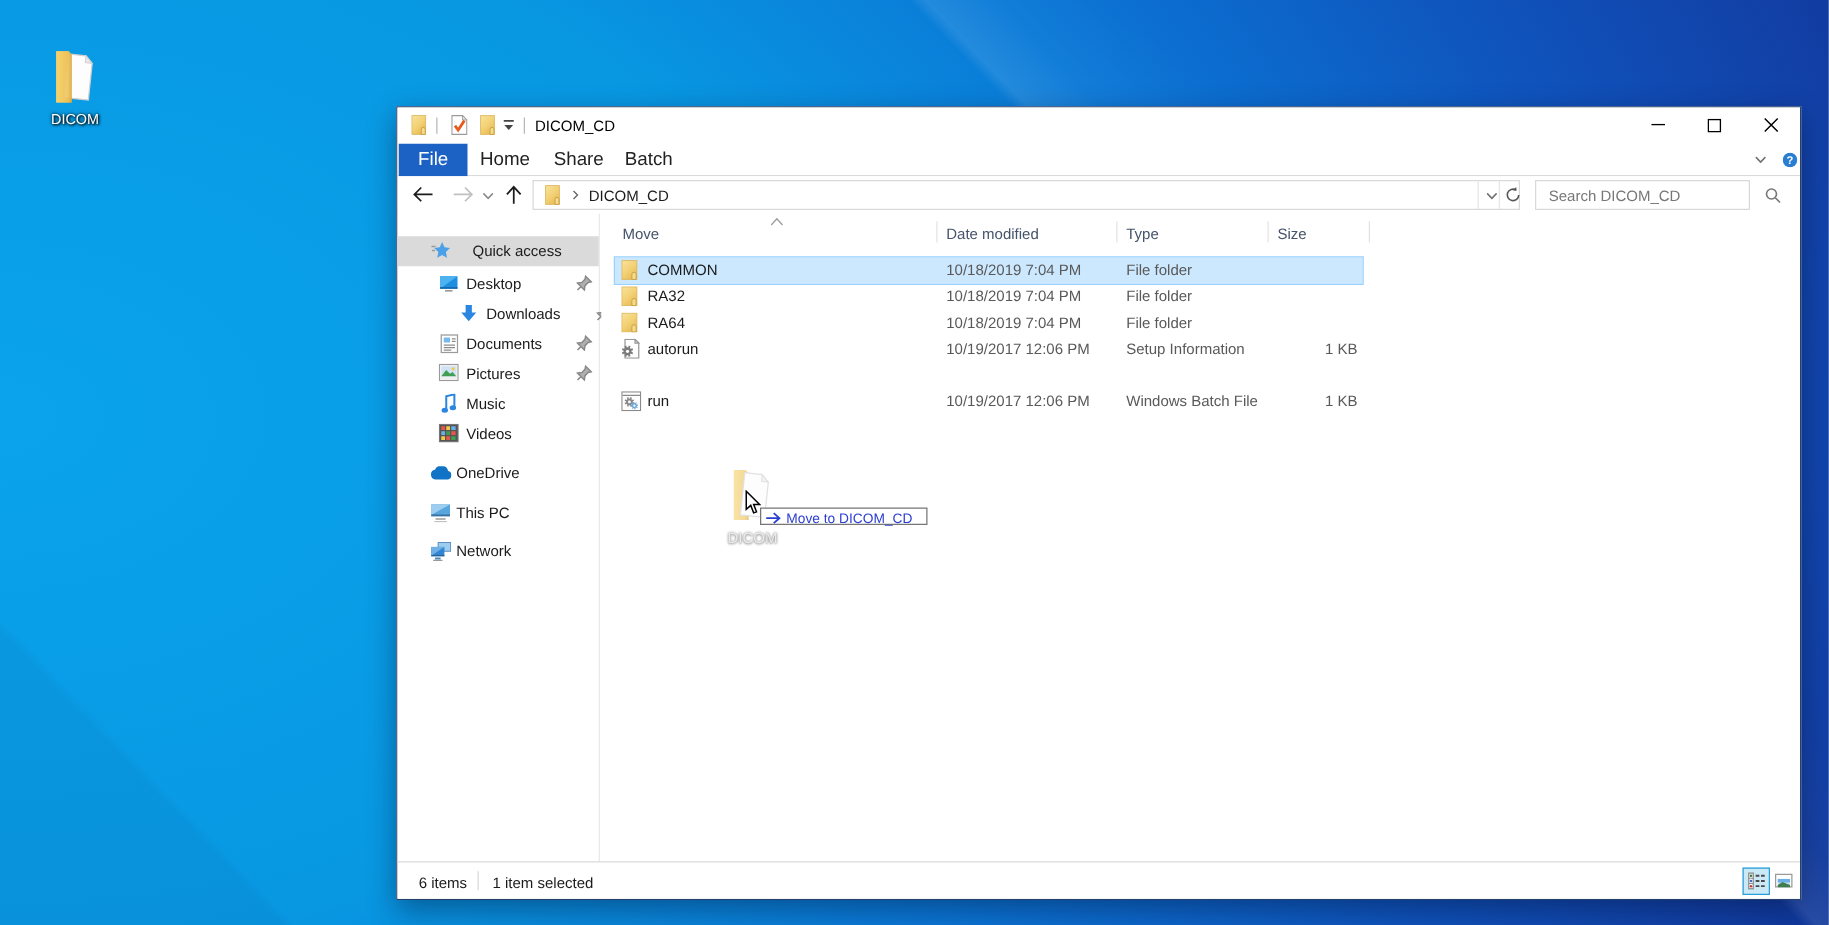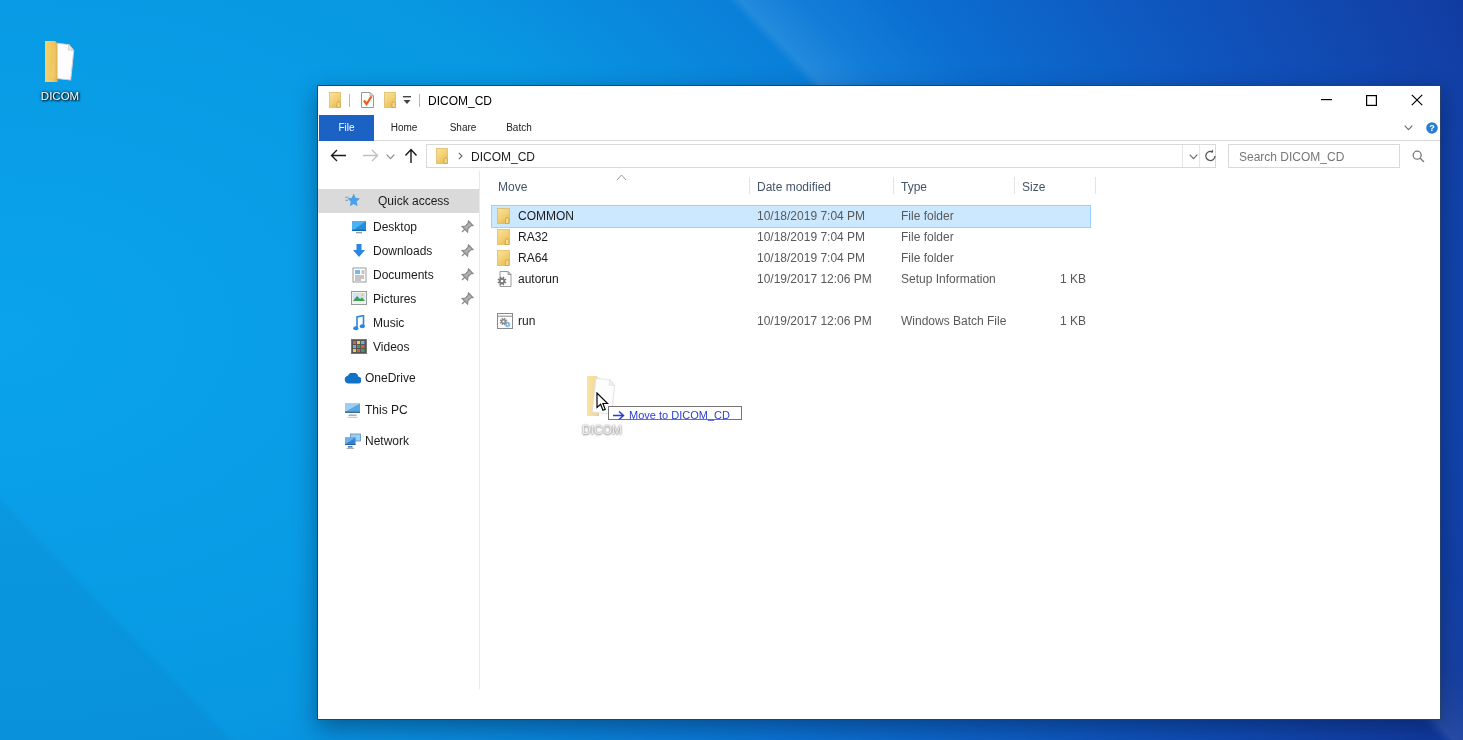--- a/index.html
+++ b/index.html
@@ -26,21 +26,21 @@
     background:#fff; border:1px solid #26416e; box-shadow:0 8px 22px rgba(0,10,40,0.4);
     font-size:12px; color:#1b1b1b; }
   .abs { position:absolute; }
   
   .titlebar { position:absolute; left:0; top:0; width:100%; height:29px; background:#fff; }
   .tb-title { position:absolute; left:110px; top:8px; font-size:12px; color:#000; }
   .vsep { position:absolute; width:1px; background:#b8b8b8; }
   
   .tabs { position:absolute; left:0; top:29px; width:100%; height:26px; background:#fff;
           border-bottom:1px solid #dadada; }
-  .tab { position:absolute; top:0; height:26px; line-height:26px; font-size:10px; color:#222; text-align:center; }
+  .tab { position:absolute; top:0; height:26px; line-height:26px; font-size:15px; color:#222; text-align:center; }
   .tab.file { left:1px; width:55px; background:#1b62c4; color:#fff; }
   
   .addr { position:absolute; left:0; top:55px; width:100%; height:30px; background:#fff; }
   .box { position:absolute; top:3px; height:24px; background:#fff; border:1px solid #d9d9d9; }
   
   .nav { position:absolute; left:0; top:85px; width:162px; bottom:30px; background:#fff; border-right:1px solid #e9e9e9; }
   .navitem { position:absolute; left:0; width:161px; height:24px; line-height:24px; font-size:12px; color:#1b1b1b; }
   .navitem .ic { position:absolute; top:4px; }
   .navitem .tx { position:absolute; }
   .pin { position:absolute; left:143px; top:5px; }
@@ -204,21 +204,21 @@
         <rect x="1" y="2" width="14" height="10" fill="#1e8fe0"></rect>
         <path d="M1 2 L15 2 L1 12 Z" fill="#4fb2f0"></path>
         <rect x="1" y="10.7" width="14" height="1.3" fill="#1467a8"></rect>
         <rect x="5" y="13" width="6" height="1.3" fill="#9a9a9a"></rect>
       </svg>
       <div class="tx" style="left:55px">Desktop</div>
       <svg class="pin" width="13" height="13" viewBox="0 0 13 13">
           <path d="M7.5 1 L12 5.5 L9.5 6 L7 8.5 L6.5 12 L1 6.5 L4.5 6 L7 3.5 Z M3.5 9.5 L1 12" stroke="#8a8a8a" stroke-width="1.2" fill="#b0b0b0"></path>
         </svg>
     </div>
-    <div class="navitem" style="top:68px;">
+    <div class="navitem" style="top:68px;margin-left:16px;">
       <svg class="ic" style="left:33px" width="16" height="16" viewBox="0 0 16 16">
         <path d="M5.5 1 h5 v6 h3.5 L8 14 L2 7 h3.5 Z" fill="#2a86e0"></path>
       </svg>
       <div class="tx" style="left:55px">Downloads</div>
       <svg class="pin" width="13" height="13" viewBox="0 0 13 13">
           <path d="M7.5 1 L12 5.5 L9.5 6 L7 8.5 L6.5 12 L1 6.5 L4.5 6 L7 3.5 Z M3.5 9.5 L1 12" stroke="#8a8a8a" stroke-width="1.2" fill="#b0b0b0"></path>
         </svg>
     </div>
     <div class="navitem" style="top:92px;">
       <svg class="ic" style="left:34px" width="15" height="16" viewBox="0 0 15 16">
@@ -381,13 +381,35 @@
       <svg style="position:relative;top:2px;left:3px" width="13" height="11" viewBox="0 0 13 11">
         <path d="M1 5.5 H11 M7 1.5 L11.5 5.5 L7 9.5" stroke="#2b3fd0" stroke-width="1.5" fill="none"></path>
       </svg>
       <span style="position:relative;left:4px;">Move to DICOM_CD</span>
     </div>
     <svg class="abs" style="left:115px;top:221px" width="13" height="20" viewBox="0 0 13 20">
       <path d="M1 1 L1 15.5 L4.6 12.3 L6.9 18.3 L9.2 17.4 L6.9 11.5 L11.7 11.5 Z" fill="#fff" stroke="#000" stroke-width="1.2"></path>
     </svg>
   </div>
 
+  <div class="status">
+    <div class="t" style="left:17px;">6 items</div>
+    <div class="vsep" style="left:64px;top:7px;height:15px;background:#d9d9d9"></div>
+    <div class="t" style="left:76px;">1 item selected</div>
+    <div class="abs" style="left:1076px;top:4px;width:22px;height:22px;background:#cbe8f6;border:1px solid #26a0da;">
+      <svg width="20" height="20" viewBox="0 0 20 20">
+        <rect x="4" y="3.5" width="3.6" height="12.5" fill="#fff" stroke="#8a8a8a"></rect>
+        <path d="M4 7.6 h3.6 M4 11.8 h3.6" stroke="#8a8a8a" stroke-width="0.8"></path>
+        <circle cx="5.8" cy="5.6" r="1" fill="#3a7a3a"></circle>
+          <circle cx="5.8" cy="9.8" r="1" fill="#3a6fd0"></circle>
+          <circle cx="5.8" cy="13.9" r="1" fill="#c03a3a"></circle>
+        <path d="M9.5 5.6 h3 M13.8 5.6 h3 M9.5 9.8 h3 M13.8 9.8 h3 M9.5 13.9 h3 M13.8 13.9 h3" stroke="#4a4a4a" stroke-width="1.5"></path>
+      </svg>
+    </div>
+    <div class="abs" style="left:1102px;top:9px;width:14px;height:11px;border:1px solid #9a9a9a;background:#fff;">
+      <svg width="10" height="7" viewBox="0 0 10 7" style="margin:1px 1px">
+        <rect width="10" height="7" fill="#cfe3f5"></rect>
+        <rect x="0" y="0" width="10" height="3" fill="#6ab0e8"></rect>
+        <path d="M0 5 L4 2.5 L10 5 V7 H0 Z" fill="#3f7e4f"></path>
+      </svg>
+    </div>
+  </div>
 </div>
 
 </body></html>

